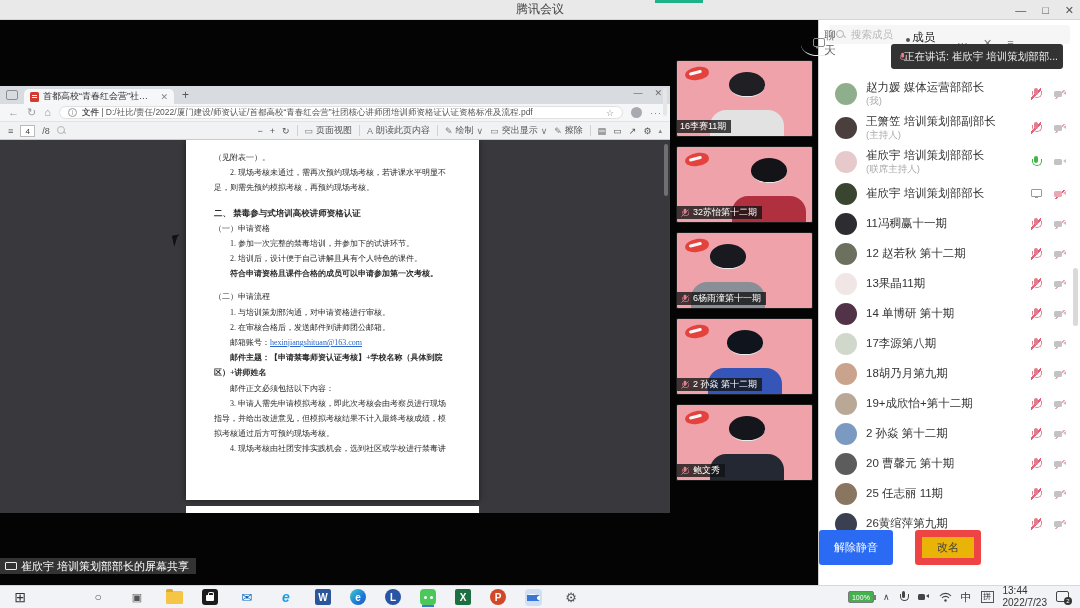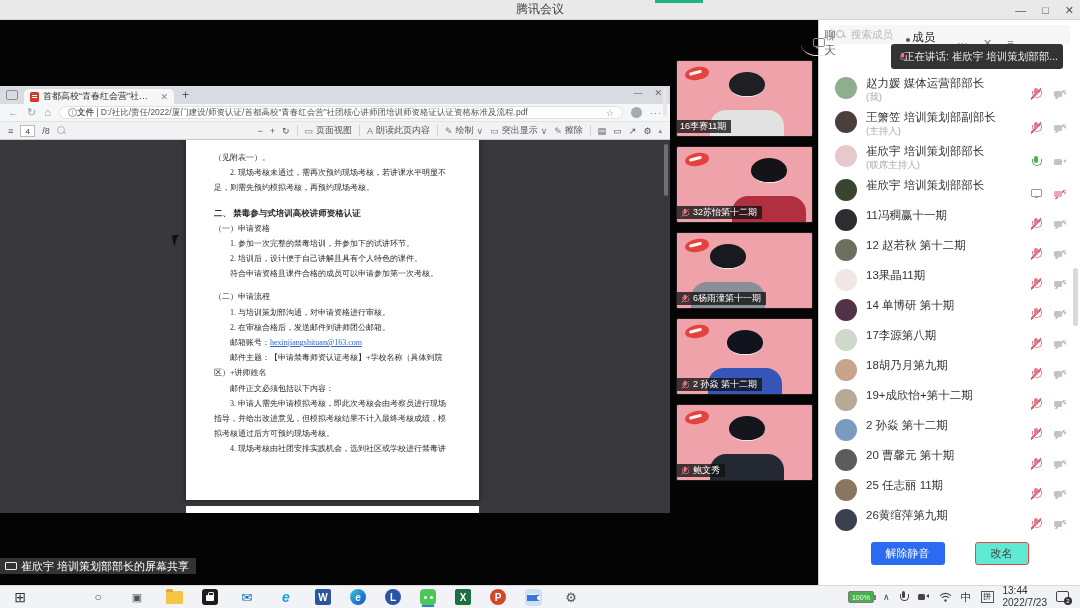--- a/index.html
+++ b/index.html
@@ -22,21 +22,21 @@
   .tab-ws{width:12px;height:10px;border:1px solid #8b8f94;border-radius:2px;margin:0 6px 0 2px}
   .tab{height:15px;margin-top:3px;background:#f6f7f9;border-radius:5px 5px 0 0;display:flex;align-items:center;gap:4px;padding:0 6px;width:150px}
   .pdfico{width:9px;height:10px;background:#d23b2e;border-radius:1.5px;position:relative;flex:none}
   .pdfico::after{content:"";position:absolute;left:2px;top:3px;width:5px;height:1px;background:#fff;box-shadow:0 2px 0 #fff}
   .tab .tl{font-size:9px;color:#333;white-space:nowrap;overflow:hidden;text-overflow:ellipsis;flex:1}
   .tab .tx{font-size:9px;color:#888}
   .newtab{font-size:12px;color:#555;margin-left:8px}
   .bctl{position:absolute;right:8px;top:2px;display:flex;gap:12px;color:#6a6a6a;font-size:9px}
   .addrbar{height:18px;background:#f5f6f8;display:flex;align-items:center;gap:8px;padding:0 8px;border-bottom:1px solid #e3e3e3}
   .nav{color:#9a9a9a;font-size:11px;line-height:1}
-  .pill{flex:1;height:13px;background:#fff;border:1px solid #e0e0e0;border-radius:7px;display:flex;align-items:center;padding:0 8px;min-width:0}
+  .pill{flex:1;height:13px;background:#fff;border:1px solid #e0e0e0;border-radius:7px;display:flex;align-items:center;padding:0 8px;gap:5px;min-width:0}
   .pill .info{width:9px;height:9px;border:1px solid #9a9a9a;border-radius:50%;color:#9a9a9a;font-size:6.5px;display:flex;align-items:center;justify-content:center;flex:none}
   .pill .url{font-size:8.5px;color:#555;white-space:nowrap;overflow:hidden;text-overflow:ellipsis;flex:1}
   .pill .star{color:#8a8a8a;font-size:9px;flex:none}
   .avatar-mini{width:11px;height:11px;border-radius:50%;background:#a8aab0;flex:none}
   .addrbar .more{color:#777;font-size:9px;letter-spacing:1px}
 
   
   .pdfbar{height:18px;background:#f1f2f4;border-bottom:1px solid #c9c9c9;display:flex;align-items:center;gap:7px;padding:0 8px;font-size:9px;color:#555}
   .pgbox{width:15px;height:12px;border:1px solid #bbb;background:#fff;font-size:8px;color:#333;text-align:center;line-height:12px}
   .pdfbar .sep{width:1px;height:11px;background:#d2d2d2}
@@ -45,21 +45,21 @@
   .pdfbar .grow{flex:1}
   .upbtn{color:#888;font-size:7px}
 
   
   .pdfview{position:relative;height:373px;background:#39393d;overflow:hidden}
   .page{position:absolute;left:186px;top:0;width:293px;height:360px;background:#fff;box-shadow:0 0 6px rgba(0,0,0,.5)}
   .page2{position:absolute;left:186px;top:366px;width:293px;height:8px;background:#fff}
   .pagein{padding:10px 28px 0 28px;font-family:"Liberation Serif",serif;font-size:8px;line-height:1.9;color:#2b2b2b}
   .pp{min-height:8px}
   .pp.indent{text-indent:2em}
-  .pp.boldind{text-indent:2em;font-weight:normal}
+  .pp.boldind{text-indent:2em;font-weight:bold}
   .pp.h1b{font-weight:bold;font-size:8.5px;margin-top:9px}
   .pp.h2b{font-weight:normal}
   .pp.blank{height:4px}
   .plink{color:#2a66c8;text-decoration:underline}
   .vscroll-br{position:absolute;right:2px;top:4px;width:4px;height:52px;background:#6f6f74;border-radius:2px}
   .cursor{position:absolute;left:173px;top:95px;width:0;height:0;border-left:5px solid #111;border-right:3px solid transparent;border-bottom:9px solid transparent;border-top:2px solid #111;transform:rotate(-12deg)}
 
   
   .share-badge{position:absolute;left:0;top:538px;height:16px;background:#333;color:#fff;font-size:11px;display:inline-flex;align-items:center;gap:5px;padding:0 7px 0 5px}
   .ic-monitor{width:11px;height:9px;position:relative;display:inline-block}
@@ -107,32 +107,32 @@
   
   .panel{position:absolute;left:818px;top:0;width:262px;height:565px;background:#fff;border-left:1px solid #cfcfcf}
   .p-head{height:25px;border-bottom:1px solid #ebebeb;display:flex;align-items:center;padding:0 8px 0 12px;gap:5px}
   .ptab{display:flex;align-items:center;gap:4px;font-size:11.5px;color:#666}
   .ptab.active{color:#222;margin-left:58px}
   .p-head .sp{flex:1}
   .phbtn{color:#777;font-size:11px;margin-left:10px}
   .p-search{margin:5px 10px 0 10px;height:19px;background:#f6f6f6;border-radius:3px;display:flex;align-items:center;gap:5px;padding:0 7px;color:#b8b8b8;font-size:10.5px}
   .tooltip{position:absolute;left:72px;top:24px;width:172px;height:25px;background:#333;border-radius:3px;display:flex;align-items:center;gap:5px;padding:0 8px;color:#ececec;font-size:10.5px;z-index:6;white-space:nowrap;overflow:hidden}
   .m-list{position:absolute;left:0;right:0;top:57px;bottom:44px;overflow:hidden}
-  .m-row{display:flex;padding:0 14px 0 16px}
+  .m-row{display:flex;align-items:center;padding:0 14px 0 16px}
   .m-row.h2{height:34px}
   .m-row.h1{height:30px}
   .m-av{width:22px;height:22px;border-radius:50%;margin-right:9px;flex:none}
   .m-txt{flex:1;min-width:0;line-height:1.2}
   .m-name{display:block;font-size:11.5px;color:#333;white-space:nowrap;overflow:hidden;text-overflow:ellipsis}
   .m-note{display:block;font-size:9.5px;color:#aaa}
   .m-ics{display:flex;align-items:center;gap:13px;flex:none}
   .pscroll{position:absolute;right:2px;top:248px;width:5px;height:58px;background:#d9d9d9;border-radius:3px}
-  .p-foot{position:absolute;left:0;right:0;bottom:20px;display:flex;justify-content:center;gap:30px}
+  .p-foot{position:absolute;left:0;right:0;bottom:20px;display:flex;justify-content:flex-start;gap:22px}
   .btn-blue{background:#2b6bf3;color:#fff;font-size:11px;padding:4px 15px;border-radius:3px;border:none}
-  .btn-plain{background:#5eead4;color:#444;font-size:11px;padding:3px 15px;border-radius:3px;border:1px solid #ef4444}
+  .btn-plain{background:#eab308;color:#444;font-size:11px;padding:3px 15px;border-radius:3px;border:7px solid #ef4444}
 
   
   .taskbar{position:absolute;left:0;top:585px;width:1080px;height:23px;background:#f1f3f6;border-top:1px solid #d8d8d8;display:flex;align-items:center;padding:0 6px}
   .apps{display:flex;align-items:center;gap:19px;margin-left:4px}
   .app{width:20px;height:19px;display:flex;align-items:center;justify-content:center;position:relative;font-size:13px;color:#444}
   .app.active::after{content:"";position:absolute;bottom:-2px;left:2px;right:2px;height:2px;background:#3b78d6}
   .app.selected{background:#cfe0f5}
   .k-start{color:#333;font-size:14px}
   .k-cortana{font-size:12px;color:#555}
   .k-taskview{font-size:11px;color:#555}

